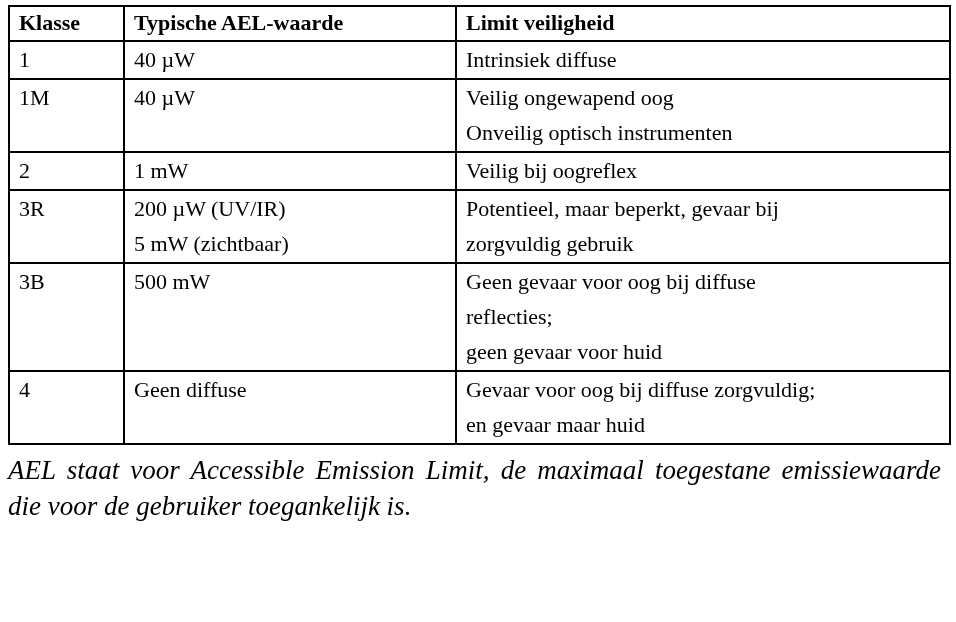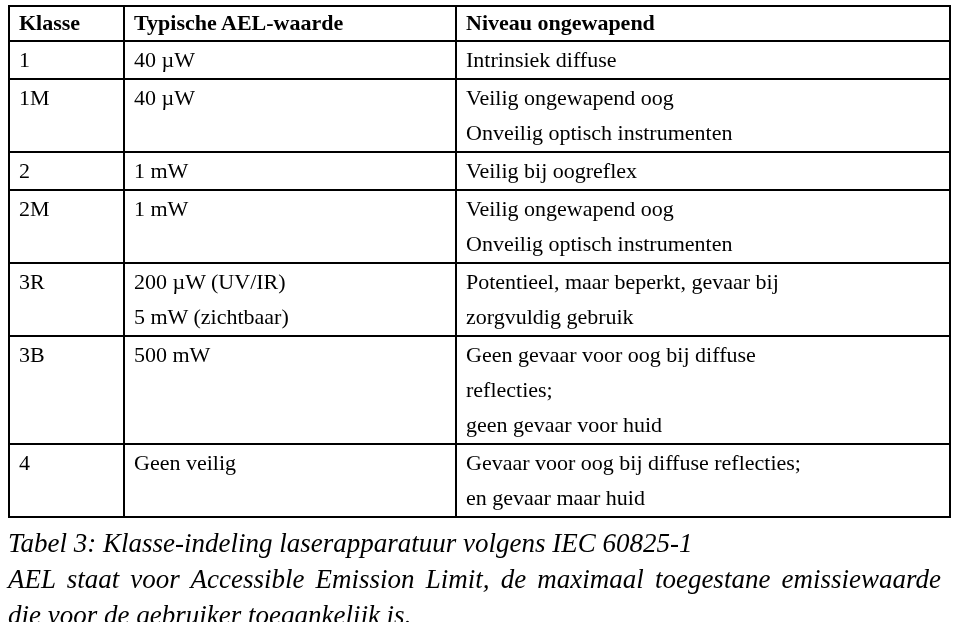--- a/index.html
+++ b/index.html
@@ -77,21 +77,21 @@
   <table class="laser-table">
     <colgroup>
       <col class="c-klasse">
       <col class="c-ael">
       <col class="c-niveau">
     </colgroup>
     <thead>
       <tr>
         <th>Klasse</th>
         <th>Typische AEL-waarde</th>
-        <th>Niveau ongewapend</th>
+        <th>Limit veiligheid</th>
       </tr>
     </thead>
     <tbody>
 
     <tr class="r-single">
           <td>
             <div>1</div>
           </td>
           <td>
             <div>40 µW</div>
@@ -118,32 +118,20 @@
           </td>
           <td>
             <div>1 mW</div>
           </td>
           <td>
             <div>Veilig bij oogreflex</div>
           </td>
         </tr>
         <tr class="r-double">
           <td>
-            <div>2M</div>
-          </td>
-          <td>
-            <div>1 mW</div>
-          </td>
-          <td>
-            <div>Veilig ongewapend oog</div>
-            <div>Onveilig optisch instrumenten</div>
-          </td>
-        </tr>
-        <tr class="r-double">
-          <td>
             <div>3R</div>
           </td>
           <td>
             <div>200 µW (UV/IR)</div>
             <div>5 mW (zichtbaar)</div>
           </td>
           <td>
             <div>Potentieel, maar beperkt, gevaar bij</div>
             <div>zorgvuldig gebruik</div>
           </td>
@@ -159,28 +147,27 @@
             <div>Geen gevaar voor oog bij diffuse</div>
             <div>reflecties;</div>
             <div>geen gevaar voor huid</div>
           </td>
         </tr>
         <tr class="r-double">
           <td>
             <div>4</div>
           </td>
           <td>
-            <div>Geen veilig</div>
+            <div>Geen diffuse</div>
           </td>
           <td>
-            <div>Gevaar voor oog bij diffuse reflecties;</div>
+            <div>Gevaar voor oog bij diffuse zorgvuldig;</div>
             <div>en gevaar maar huid</div>
           </td>
         </tr>
       </tbody>
   </table>
 
   <div class="caption">
-    <div class="caption-title">Tabel 3: Klasse-indeling laserapparatuur volgens IEC 60825-1</div>
     <div class="caption-note">AEL staat voor Accessible Emission Limit, de maximaal toegestane emissiewaarde die voor de gebruiker toegankelijk is.</div>
   </div>
 
 </div>
 
 </body></html>

